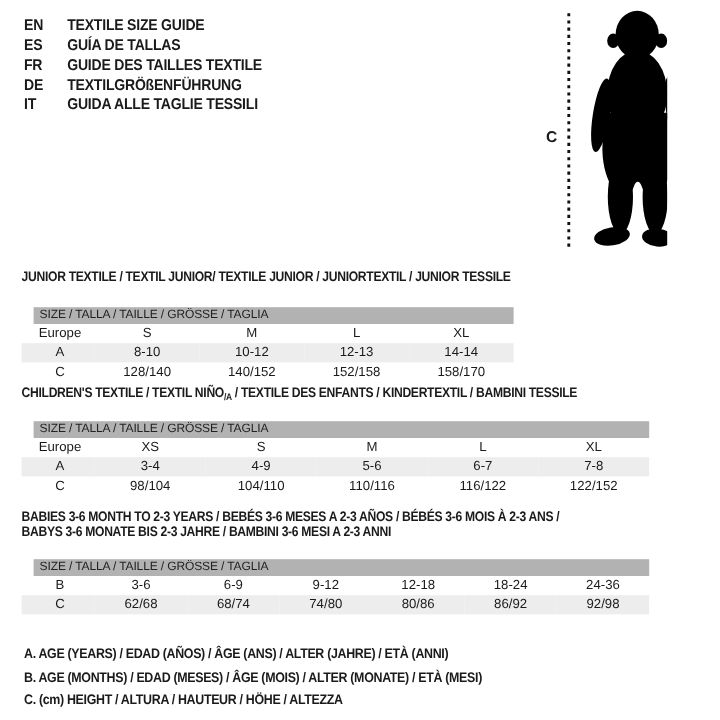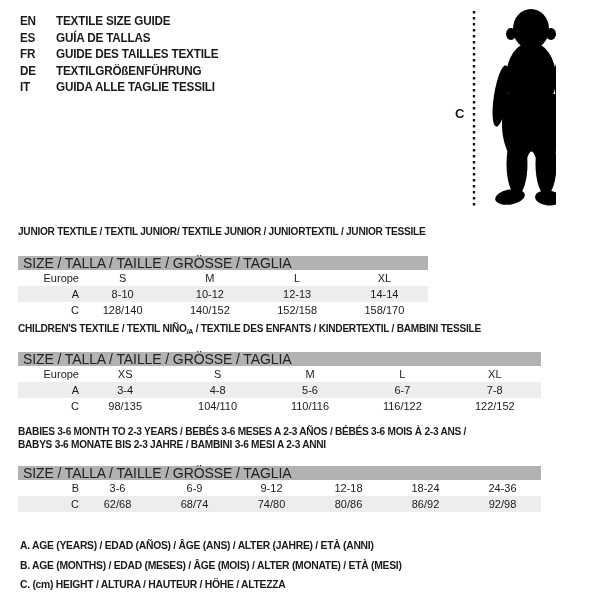--- a/index.html
+++ b/index.html
@@ -29,25 +29,25 @@
     transform:scaleX(0.88);transform-origin:left top;white-space:nowrap;
   }
   .sec1 .sec-title{margin-bottom:18px;}
   .sec2 .sec-title{margin-bottom:14px;}
   .sec3 .sec-title{margin-bottom:15px;}
   .subscript{font-size:8px;vertical-align:-2px;}
   .tbl{width:100%;}
   .tbl.narrow{width:410px;}
   .size-bar{
     background:#b2b2b2;height:14px;line-height:14px;
-    font-size:14px;letter-spacing:-0.1px;color:#222;padding-left:5px;
+    font-size:10px;letter-spacing:-0.1px;color:#222;padding-left:5px;margin-left:10px;
   }
   table.size-table{border-collapse:collapse;width:100%;font-size:11px;table-layout:fixed;}
   table.size-table td{height:16px;padding:0;text-align:center;vertical-align:middle;}
-  table.size-table td.lab{width:58px;text-align:right;padding-left:3px;margin-top:28px;}
+  table.size-table td.lab{width:58px;text-align:center;padding-left:3px;margin-top:28px;}
   tr.striped{background:#ededed;}
   
   .footnotes{
     position:absolute;left:20px;top:536px;
     font-weight:bold;font-size:11.5px;line-height:19.5px;letter-spacing:-0.3px;
     transform:scaleX(0.9);transform-origin:left top;white-space:nowrap;
   }
 </style>
 </head>
 <body>
@@ -128,28 +128,28 @@
           <td class="lab">Europe</td>
           <td>XS</td>
           <td>S</td>
           <td>M</td>
           <td>L</td>
           <td>XL</td>
         </tr>
         <tr class="striped">
           <td class="lab">A</td>
           <td>3-4</td>
-          <td>4-8</td>
+          <td>4-9</td>
           <td>5-6</td>
           <td>6-7</td>
           <td>7-8</td>
         </tr>
         <tr>
           <td class="lab">C</td>
-          <td>98/135</td>
+          <td>98/104</td>
           <td>104/110</td>
           <td>110/116</td>
           <td>116/122</td>
           <td>122/152</td>
         </tr>
       </tbody>
         </table>
     </div>
   </section>
 

